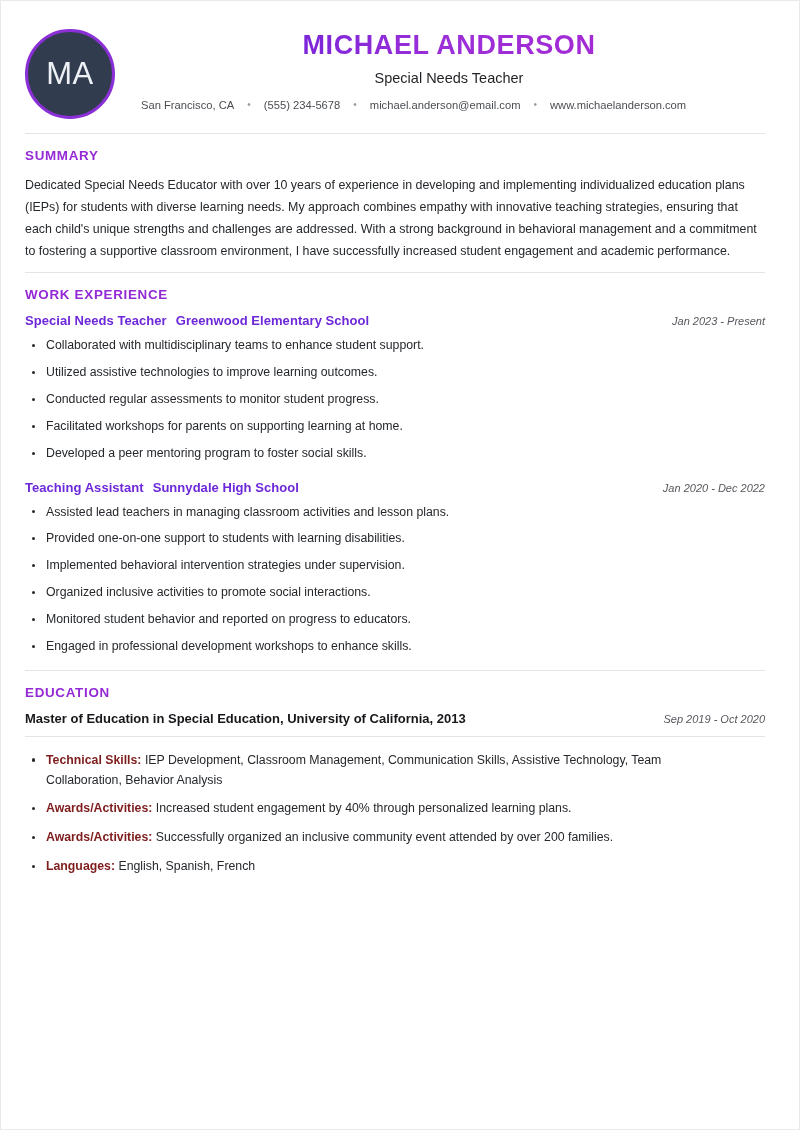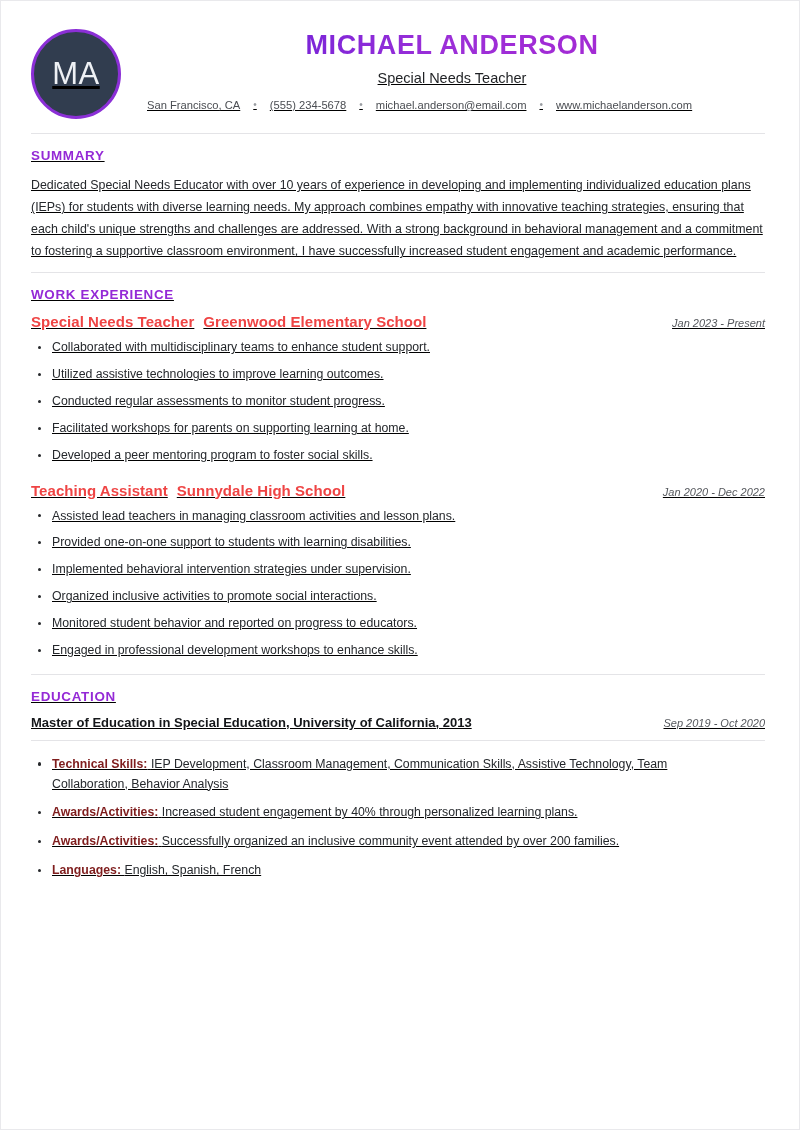--- a/index.html
+++ b/index.html
@@ -14,22 +14,21 @@
   .page {
     position: relative;
     width: 800px;
     height: 1130px;
     background: #ffffff;
     border: 1px solid #e9e9ec;
     box-sizing: border-box;
     overflow: hidden;
   }
   .inner {
-    padding: 26px 34px 0 30px;
-    text-decoration: underline;
+    padding: 26px 34px 0 24px;
   }
 
   
   .header {
     display: flex;
     align-items: flex-start;
     gap: 18px;
     padding-bottom: 14px;
   }
   .avatar {
@@ -117,23 +116,23 @@
   .job { margin-bottom: 4px; }
   .job + .job { margin-top: 17px; }
   .job-head {
     display: flex;
     align-items: baseline;
     justify-content: space-between;
     gap: 16px;
     margin-bottom: 8px;
   }
   .job-head-left {
-    font-size: 15px;
-    font-weight: bold;
-    color: #ef4444;
+    font-size: 13px;
+    font-weight: bold;
+    color: #6d28d9;
     letter-spacing: 0.05px;
   }
   .job-company { margin-left: 9px; }
   .job-date {
     flex: 0 0 auto;
     font-size: 11px;
     font-style: italic;
     color: #55585d;
     white-space: nowrap;
   }

